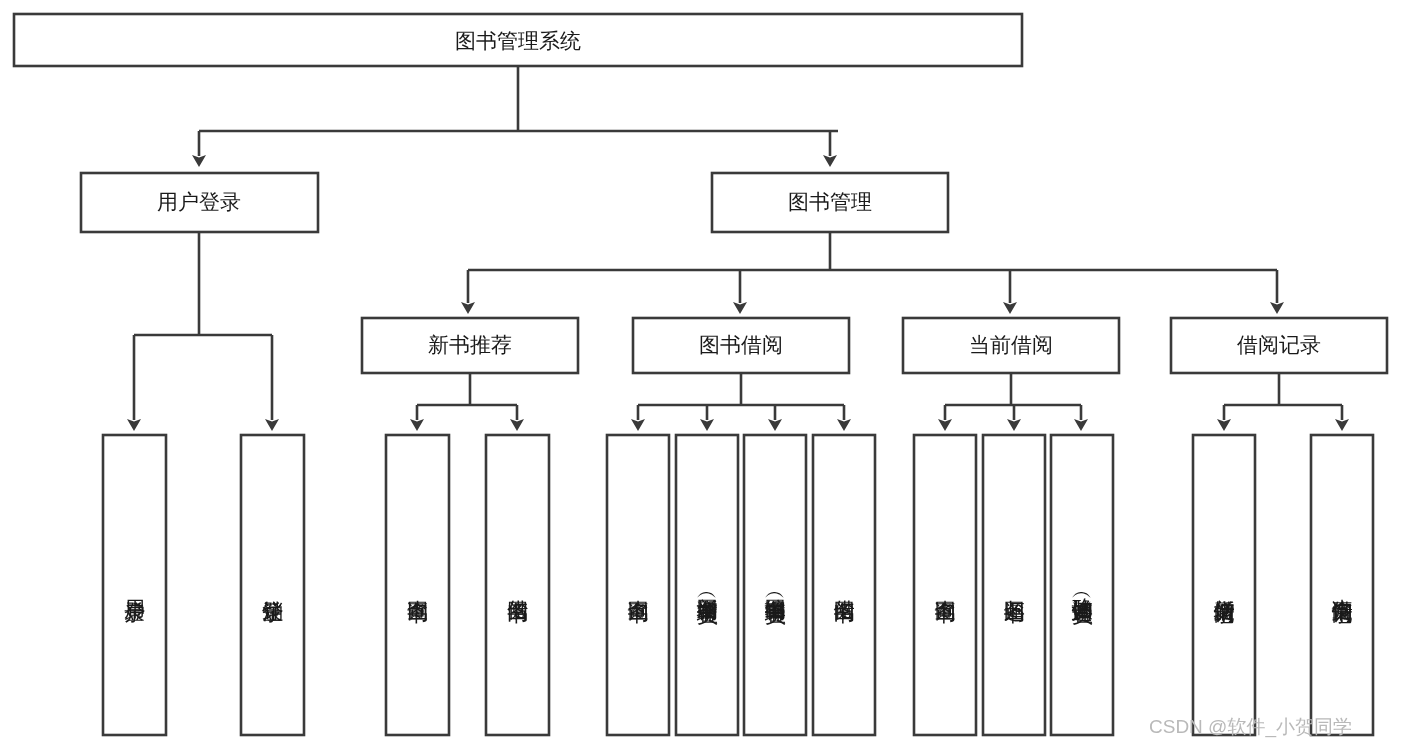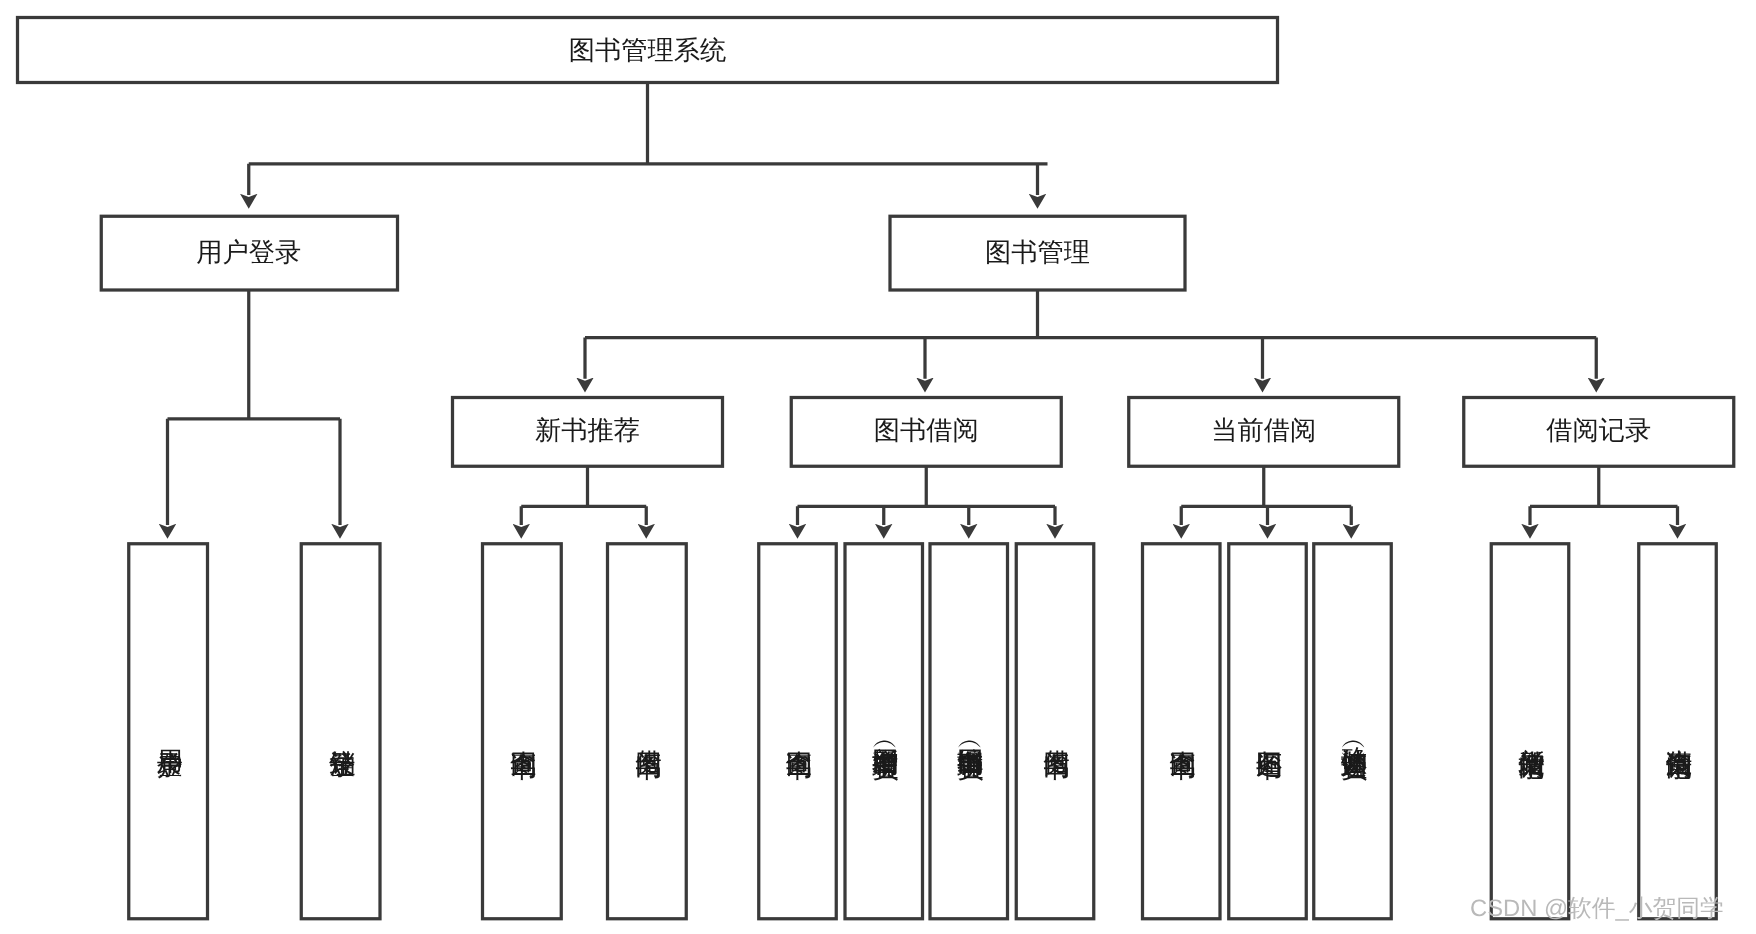--- a/index.html
+++ b/index.html
@@ -65,21 +65,21 @@
     letter-spacing: 1px;
     white-space: nowrap;
     text-align: center;
   }
   .watermark {
     position: absolute;
     font-family: "Liberation Sans", "DejaVu Sans", sans-serif;
     font-size: 19px;
     color: #b9b9b9;
     white-space: nowrap;
-    left: 1176px;
+    left: 1149px;
     top: 714px;
   }
 </style>
 </head>
 <body>
 
 <div id="diagram-root">
 
   <svg id="diagram-svg" viewBox="0 0 1405 747">
     <defs>

